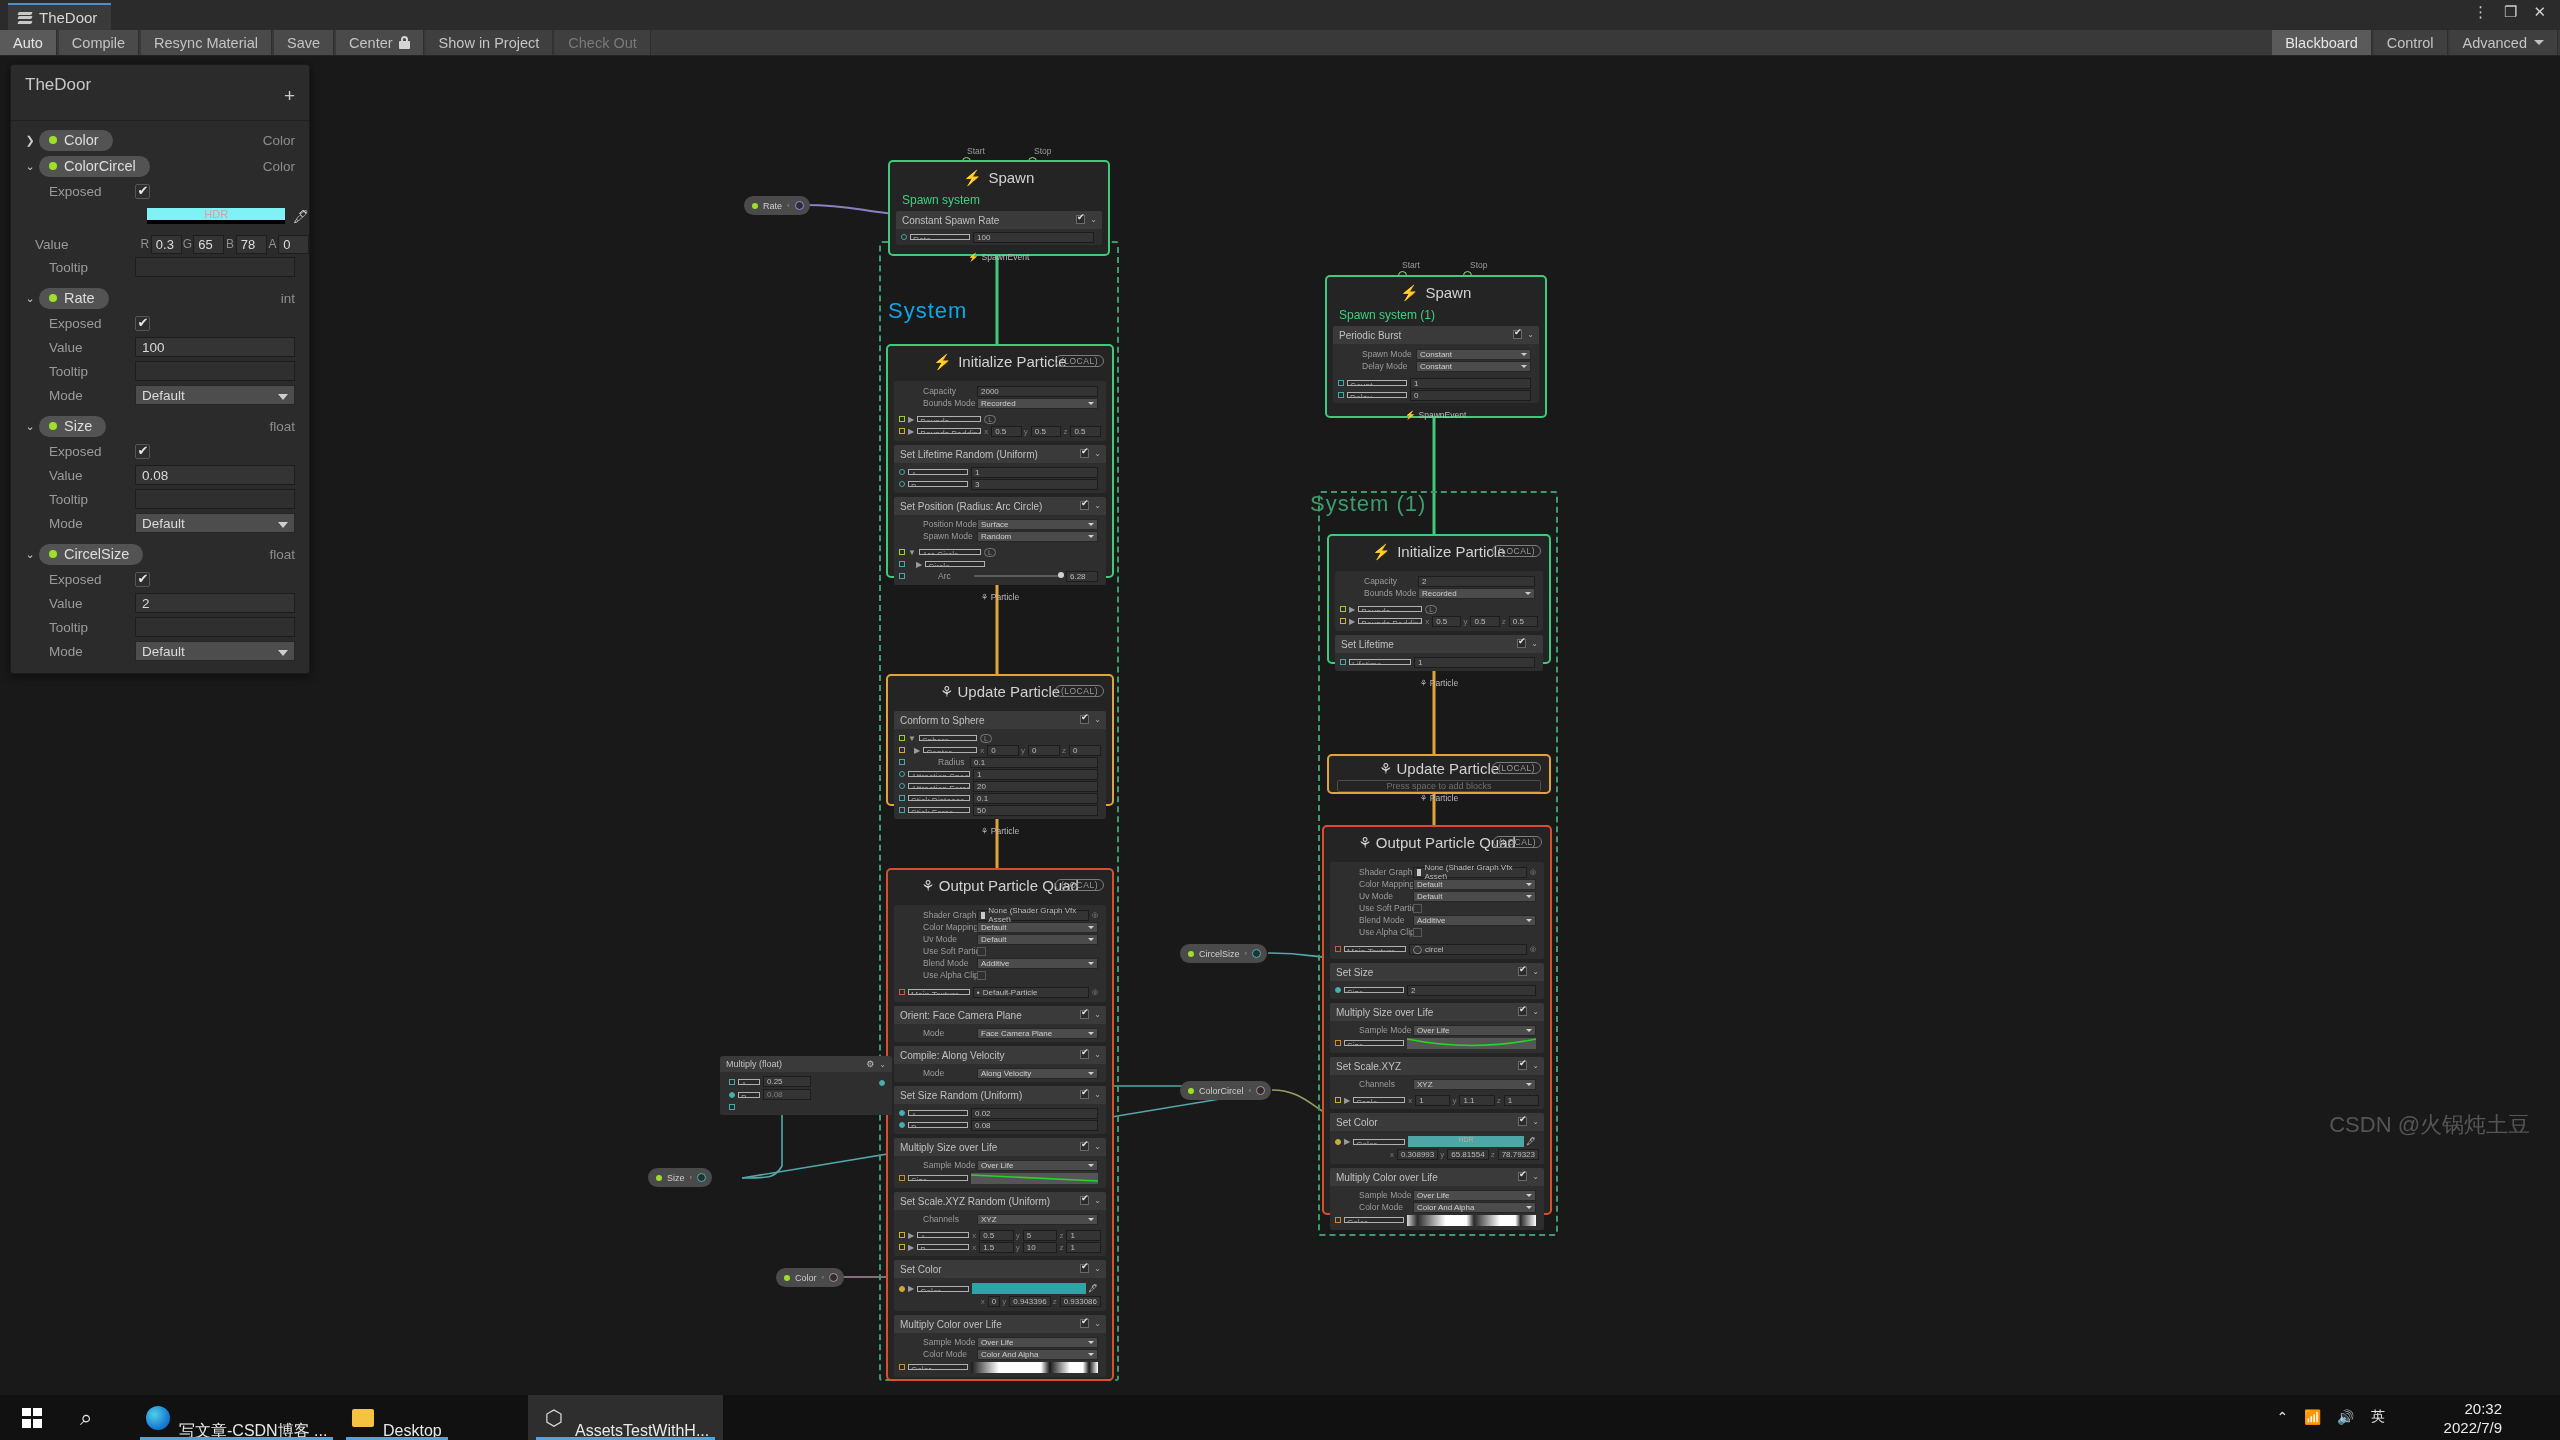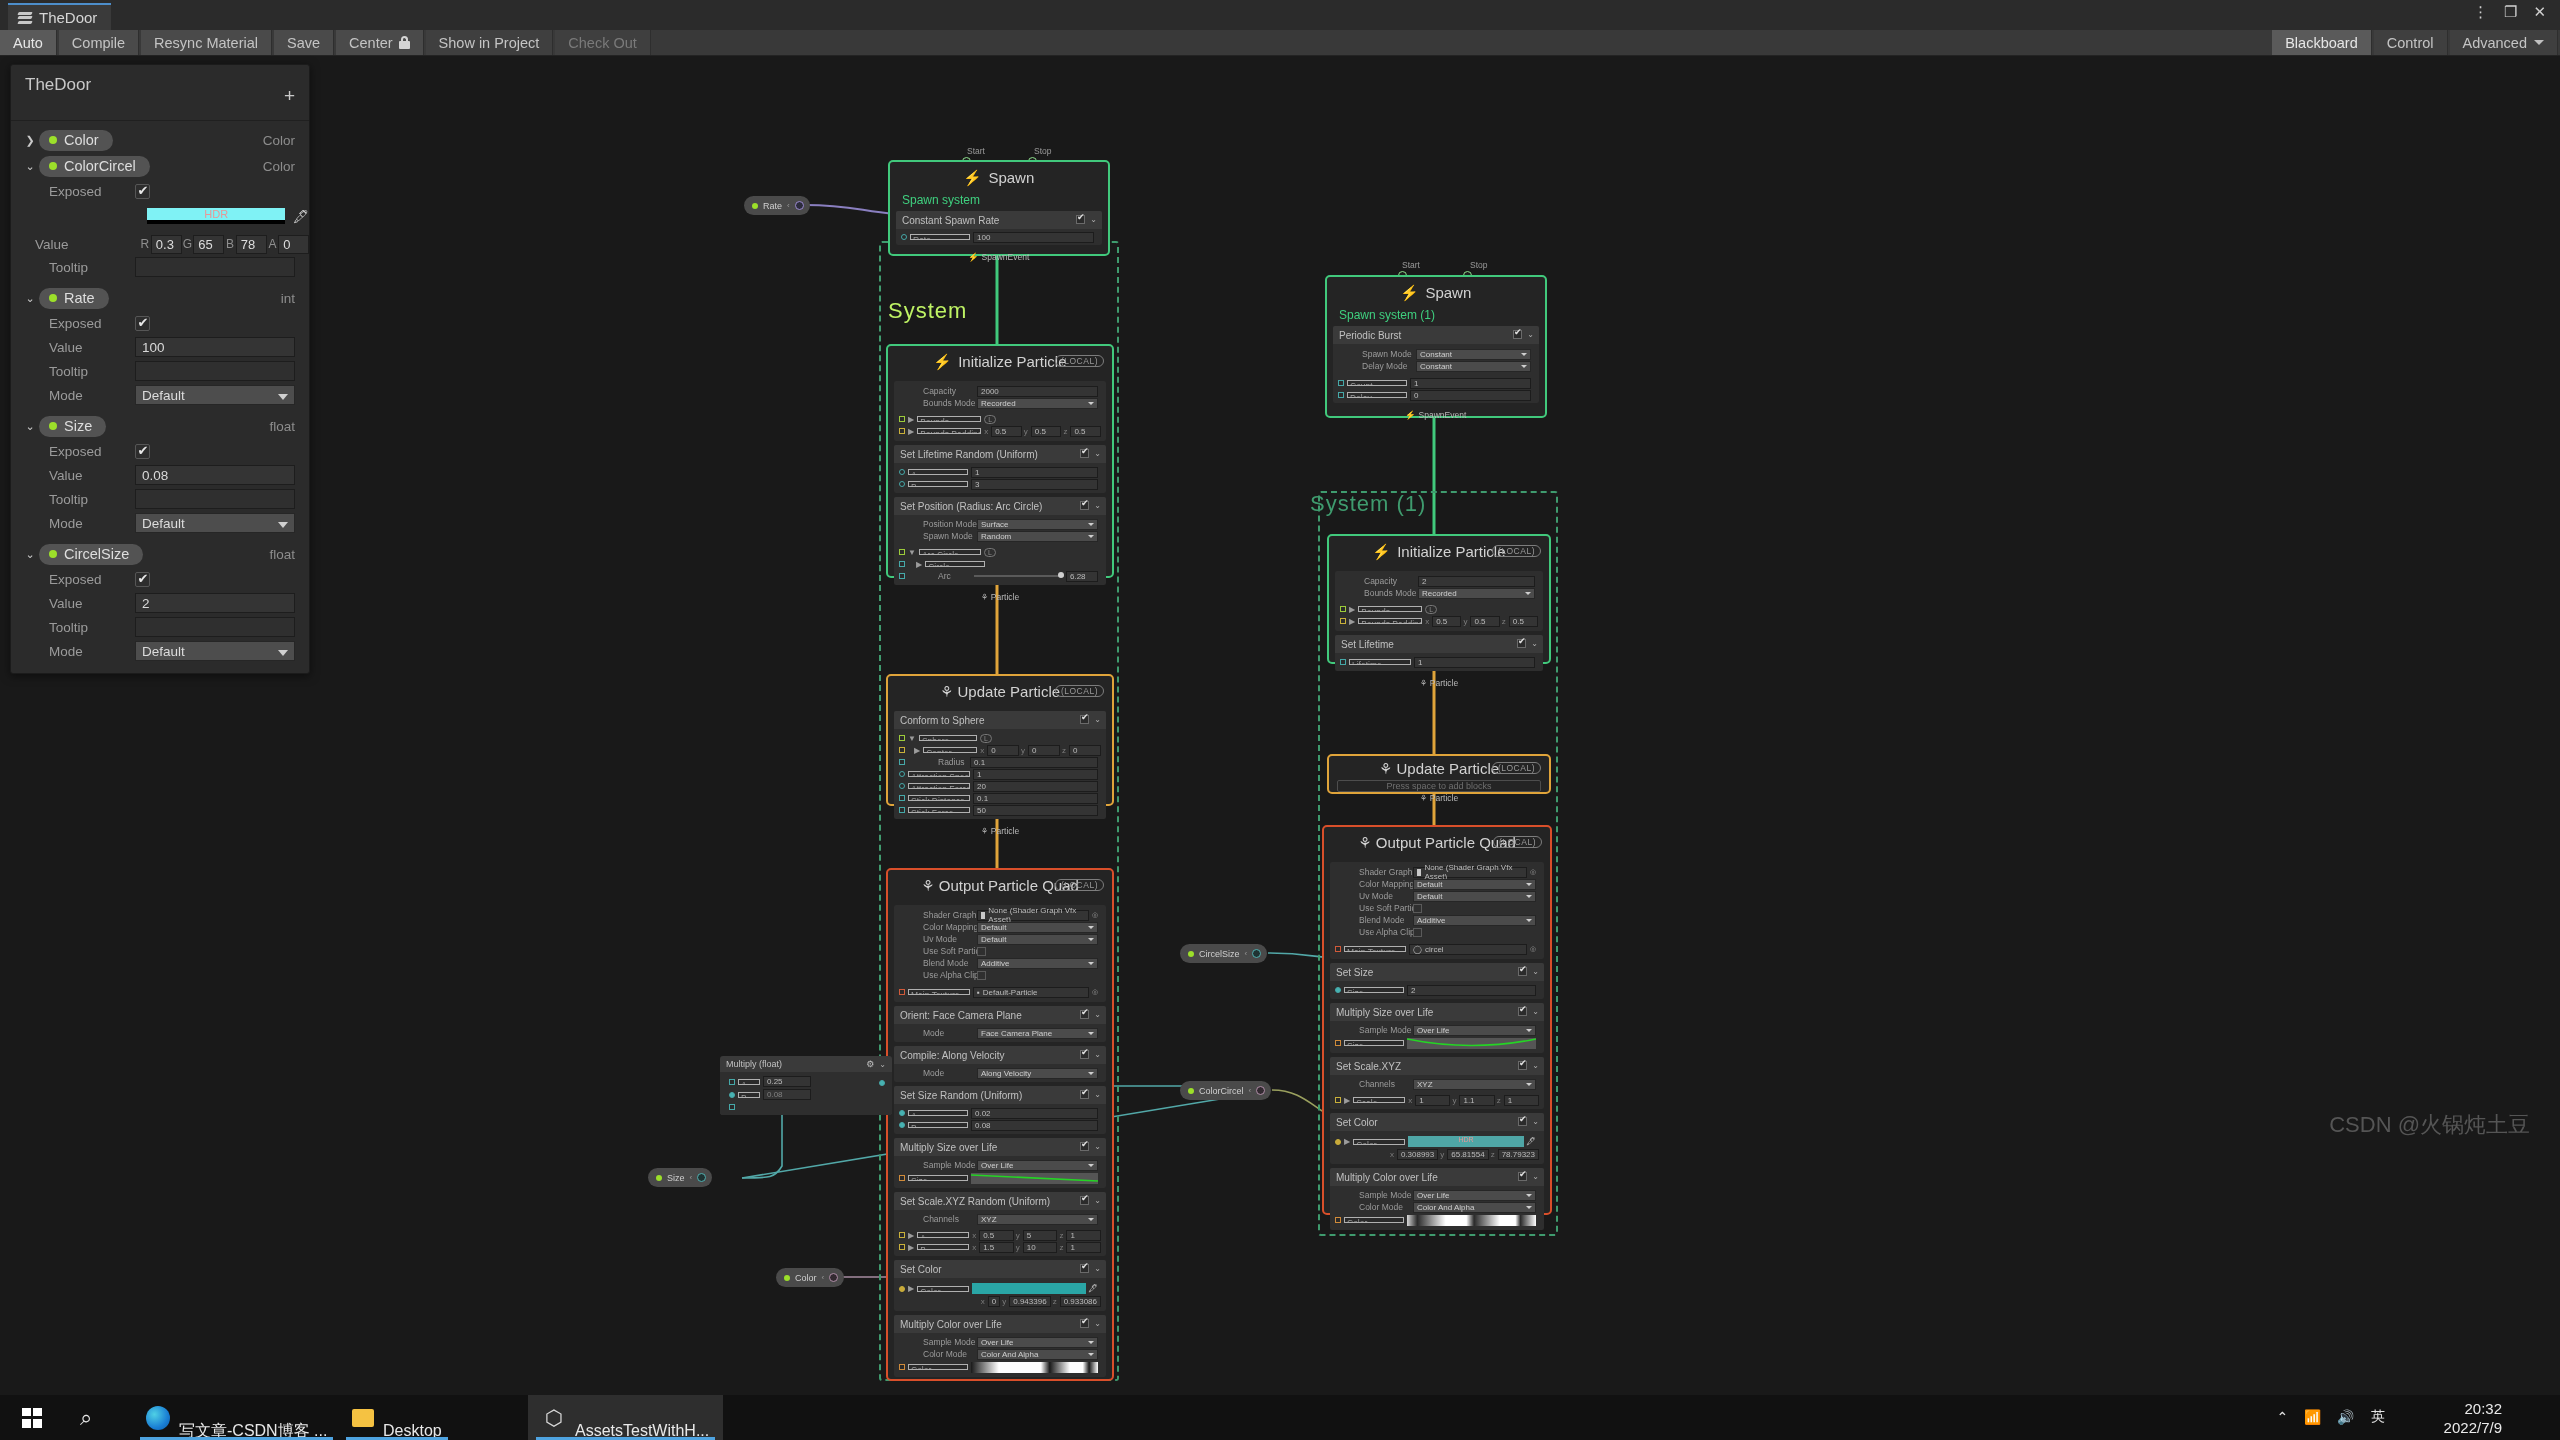--- a/index.html
+++ b/index.html
@@ -266,21 +266,21 @@
       <path d="M 742,1122 L 1220,1043" stroke="#52a8a8" stroke-width="1.6" fill="none"></path>
 
       <path d="M 838,1221 C 870,1221 880,1221 900,1221" stroke="#a68ba0" stroke-width="1.6" fill="none"></path>
 
       <path d="M 1268,897 C 1300,897 1310,900 1330,902" stroke="#52a8a8" stroke-width="1.6" fill="none"></path>
 
       <path d="M 1272,1034 C 1300,1034 1312,1050 1330,1060" stroke="#9aa05e" stroke-width="1.6" fill="none"></path>
     </svg>
 
     <div class="sysbox" style="left:879px;top:185px;width:240px;height:1140px;border-color:#3f9b6e;"></div>
-    <div class="systitle" style="left:888px;top:242px;color:#bef264;">System</div>
+    <div class="systitle" style="left:888px;top:242px;color:#0ea5e9;">System</div>
 
     <div class="sysbox" style="left:1318px;top:435px;width:240px;height:745px;border-color:#3f9b6e;"></div>
     <div class="systitle" style="left:1310px;top:435px;color:#3f9b6e;">System (1)</div>
 
     <div class="blackboard">
       <div class="bb-head">
         <div class="bb-title">TheDoor</div>
         <div class="bb-plus">+</div>
       </div>
       <div class="bb-body">

